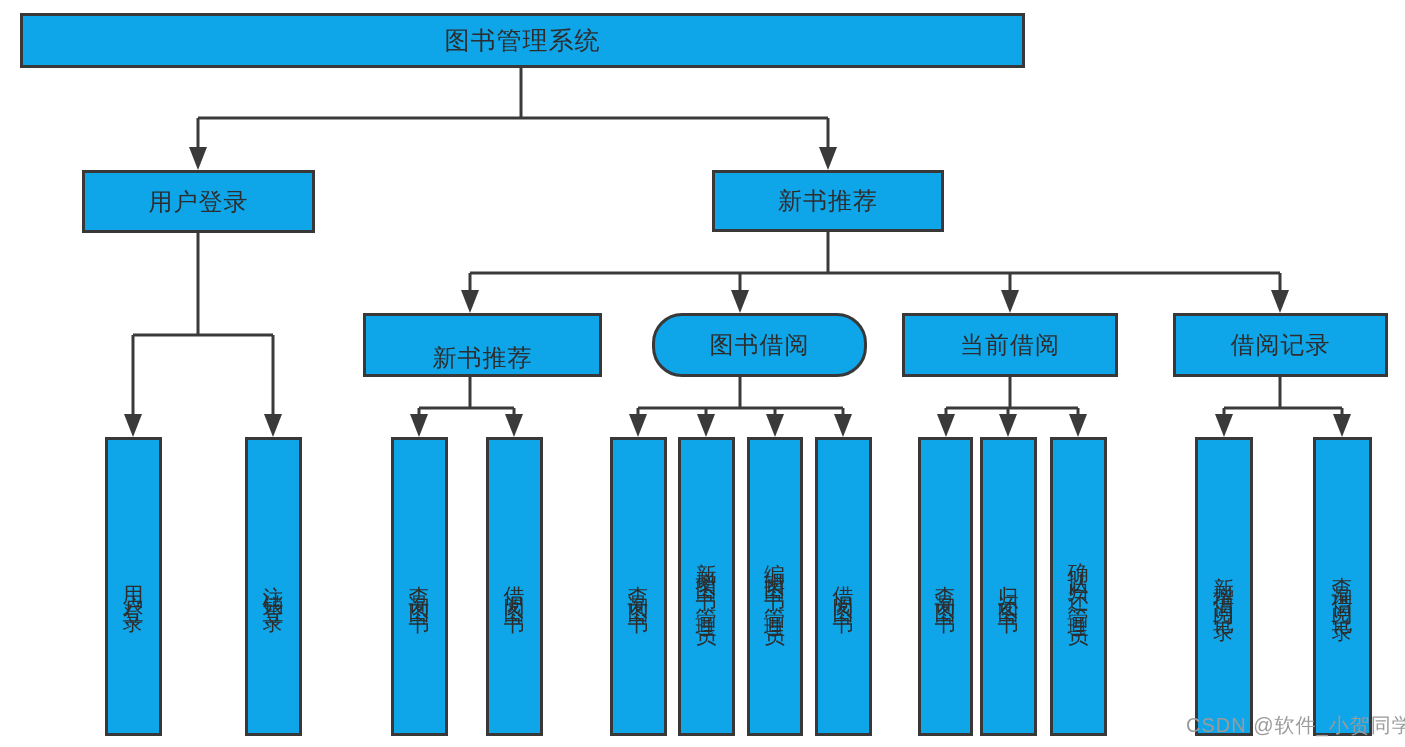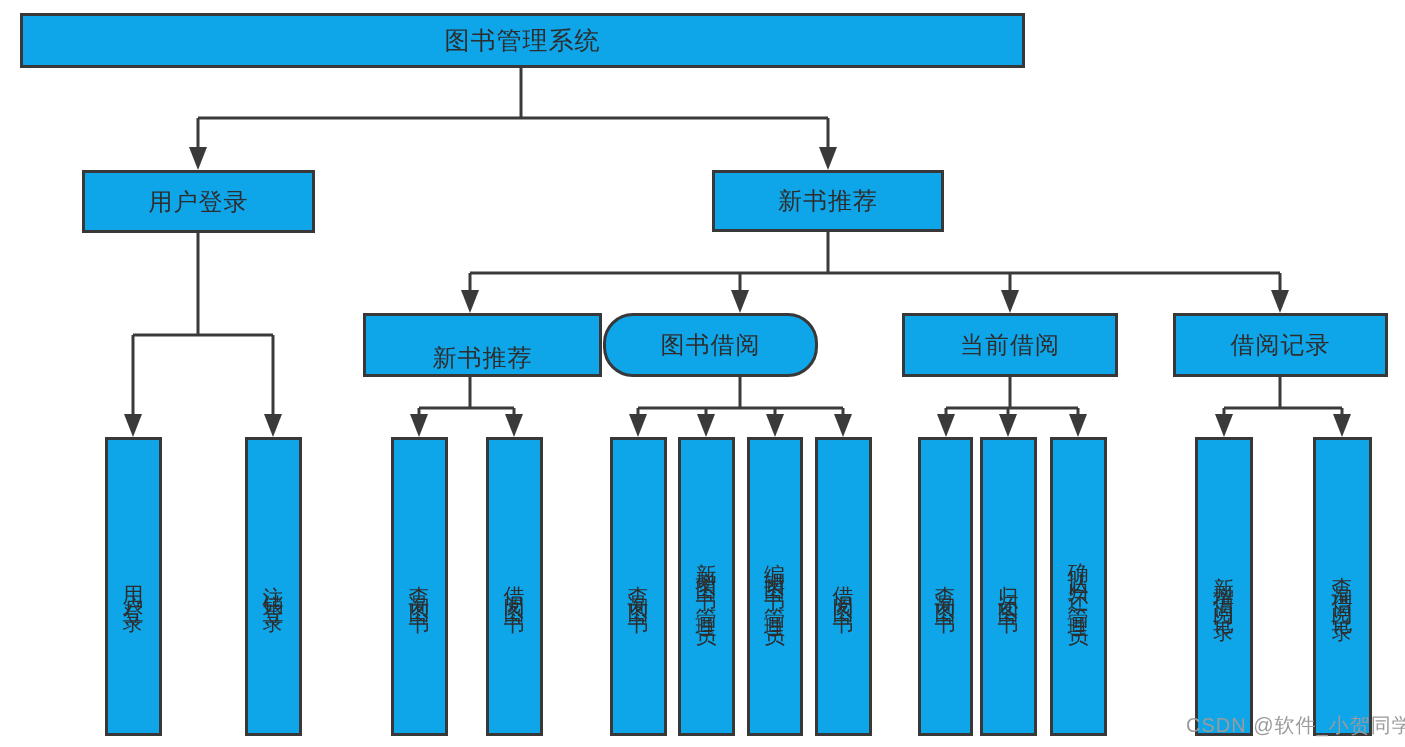--- a/index.html
+++ b/index.html
@@ -126,21 +126,21 @@
   <div class="node hnode" style="left:82px; top:170px; width:233px; height:63px;">
     <span>用户登录</span>
   </div>
   <div class="node hnode" style="left:712px; top:170px; width:232px; height:62px;">
     <span>新书推荐</span>
   </div>
 
   <div class="node hnode" style="left:363px; top:313px; width:239px; height:64px;align-items:flex-end;">
     <span>新书推荐</span>
   </div>
-  <div class="node hnode" style="left:603px; top:313px; width:215px; height:64px;border-radius:30px;">
+  <div class="node hnode" style="left:652px; top:313px; width:215px; height:64px;border-radius:30px;">
     <span>图书借阅</span>
   </div>
   <div class="node hnode" style="left:902px; top:313px; width:216px; height:64px;justify-content:center;">
     <span>当前借阅</span>
   </div>
   <div class="node hnode" style="left:1173px; top:313px; width:215px; height:64px;">
     <span>借阅记录</span>
   </div>
 
   <div class="node leaf" style="left:105px; top:437px; width:57px; height:299px;">

